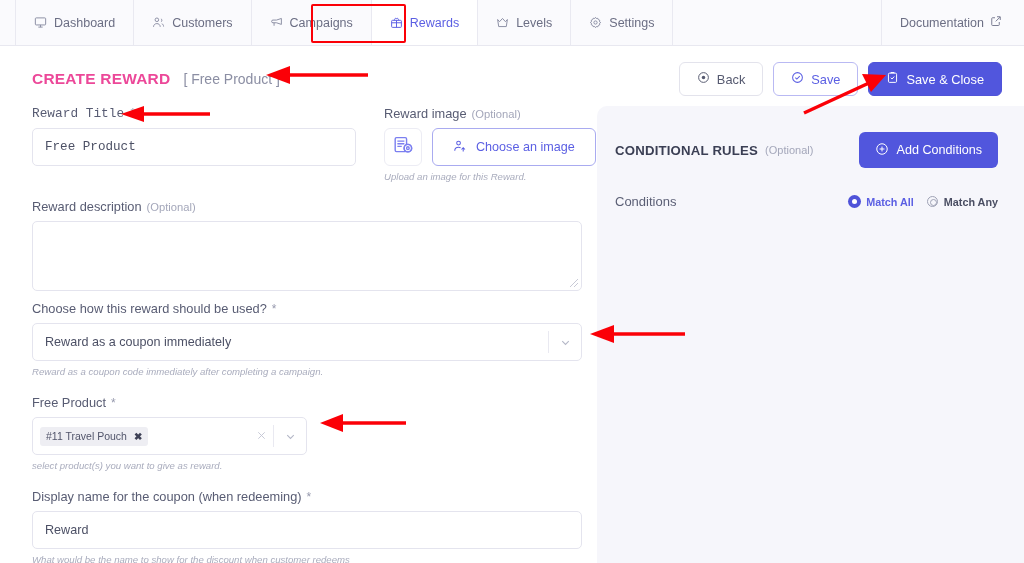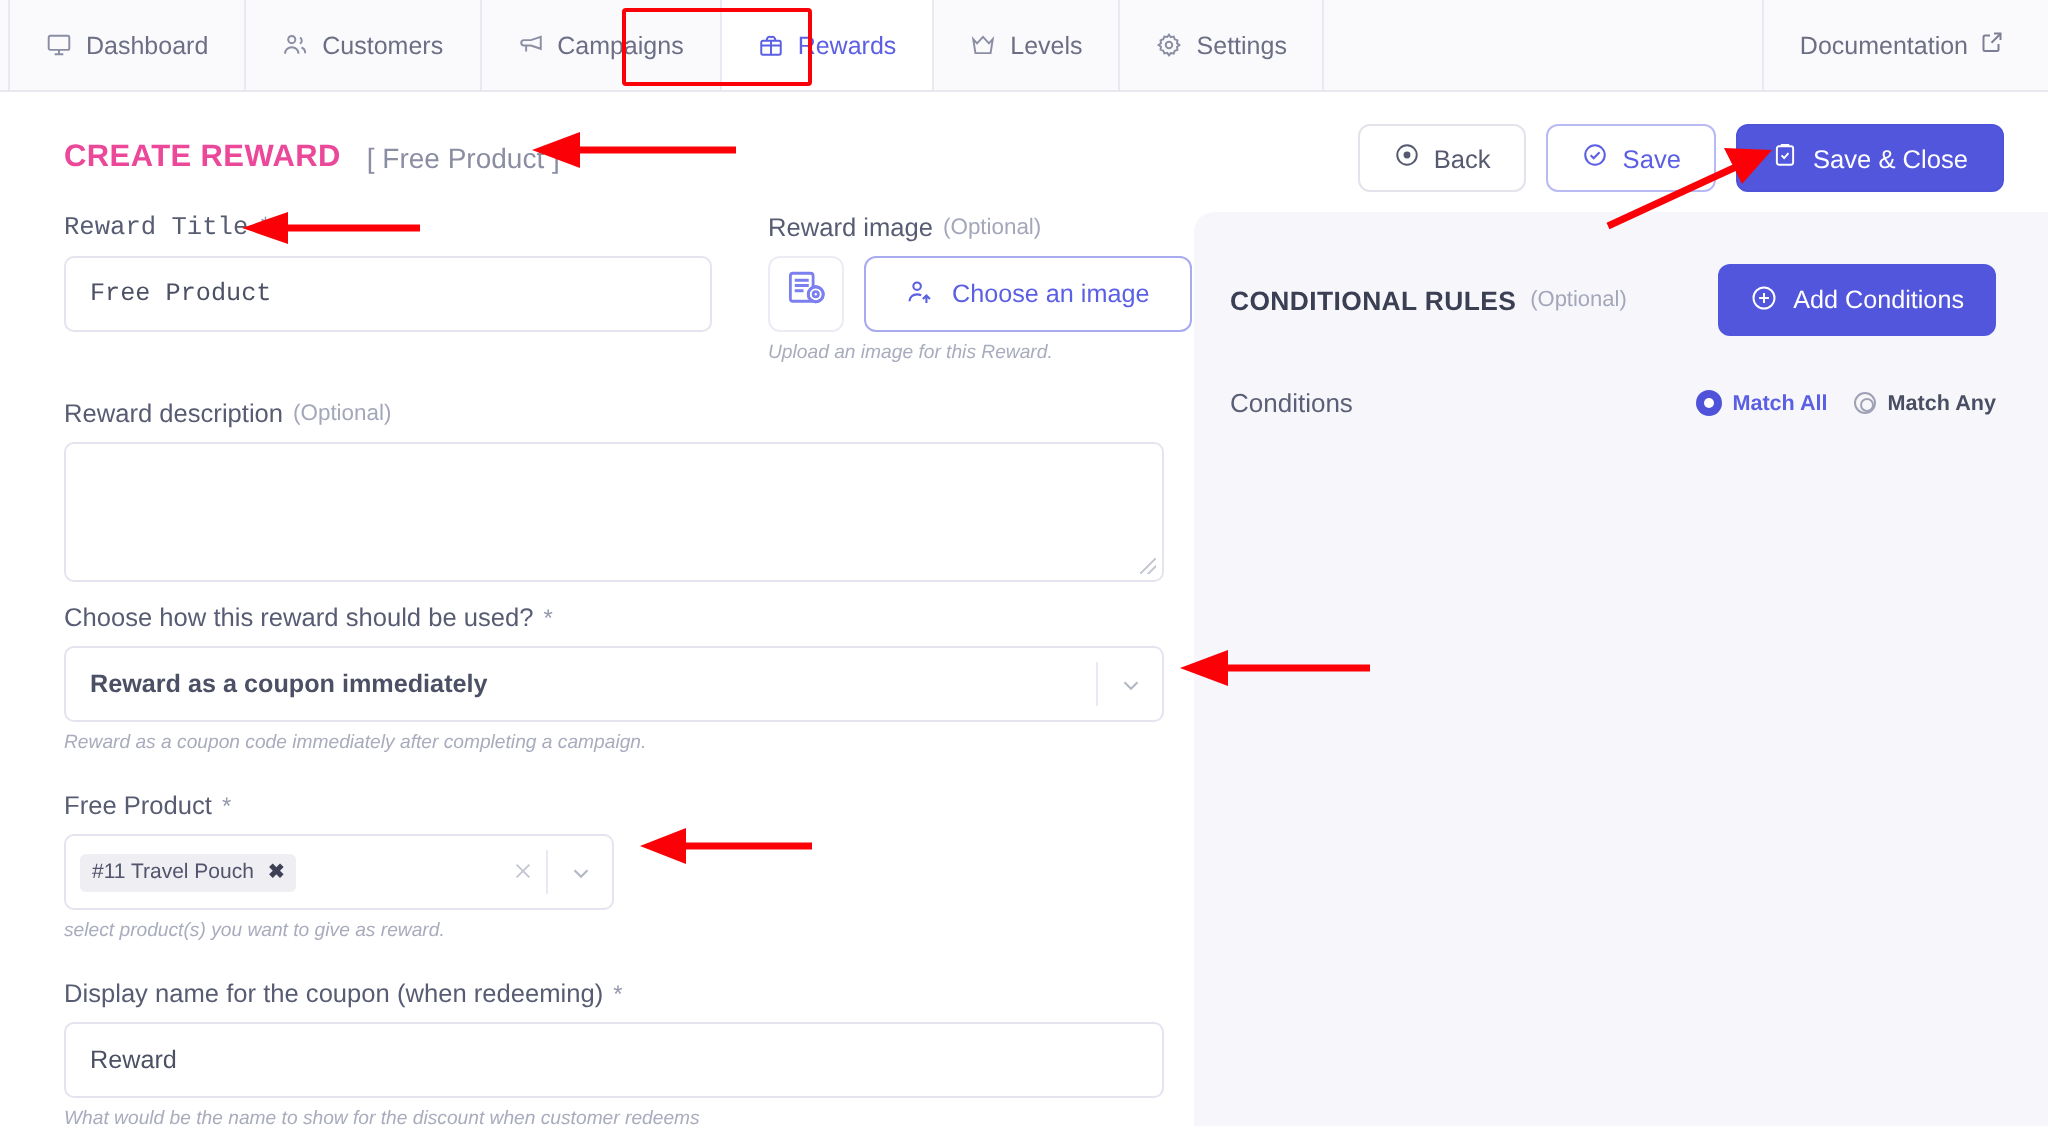--- a/index.html
+++ b/index.html
@@ -24,21 +24,21 @@
   }
   .nav-item{
     display:flex; align-items:center; gap:7px;
     padding:0 18px;
     font-size:12.5px;
     color:#6b6e84;
     border-right:1px solid #e9e9f1;
     cursor:pointer;
     white-space:nowrap;
   }
-  .nav-item:first-child{ border-left:1px solid #e9e9f1; margin-left:4px;}
+  .nav-item:first-child{ border-left:1px solid #e9e9f1; margin-left:15px;}
   .nav-item.active{ color:#5b5fe3; background:#ffffff; }
   .nav-item .ico{ display:flex; align-items:center; }
   .nav-spacer{ flex:1; border-right:1px solid #e9e9f1; }
   .nav-doc{
     display:flex; align-items:center; gap:6px;
     padding:0 22px 0 18px;
     font-size:12.5px; color:#6b6e84; cursor:pointer;
   }
 
   
@@ -136,21 +136,20 @@
 
   
   .select{
     width:100%; height:38px;
     border:1px solid #e4e4ee; border-radius:5px;
     background:#fff;
     display:flex; align-items:center;
     font-size:12.6px; color:#4c5065;
     padding-left:12px;
     cursor:pointer;
-    font-weight:bold;
   }
   .select-val{ flex:1; }
   .select-div{ width:1px; height:22px; background:#e9e9f1; }
   .select-arrow{
     width:32px; display:flex; align-items:center; justify-content:center;
     color:#b4b7c7;
   }
 
   
   .multi{

